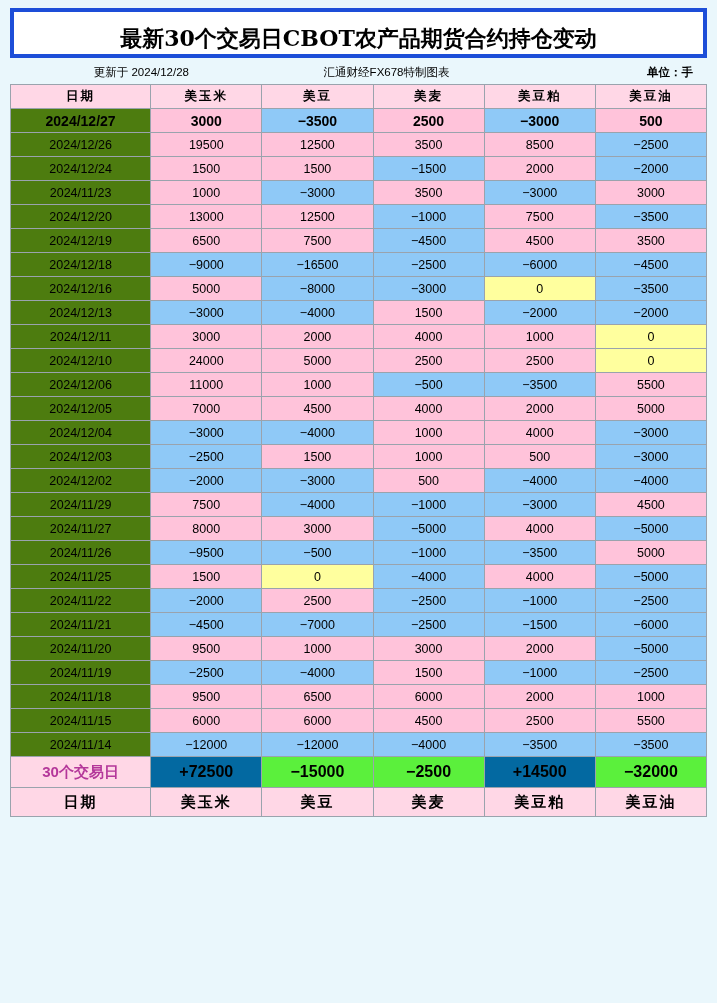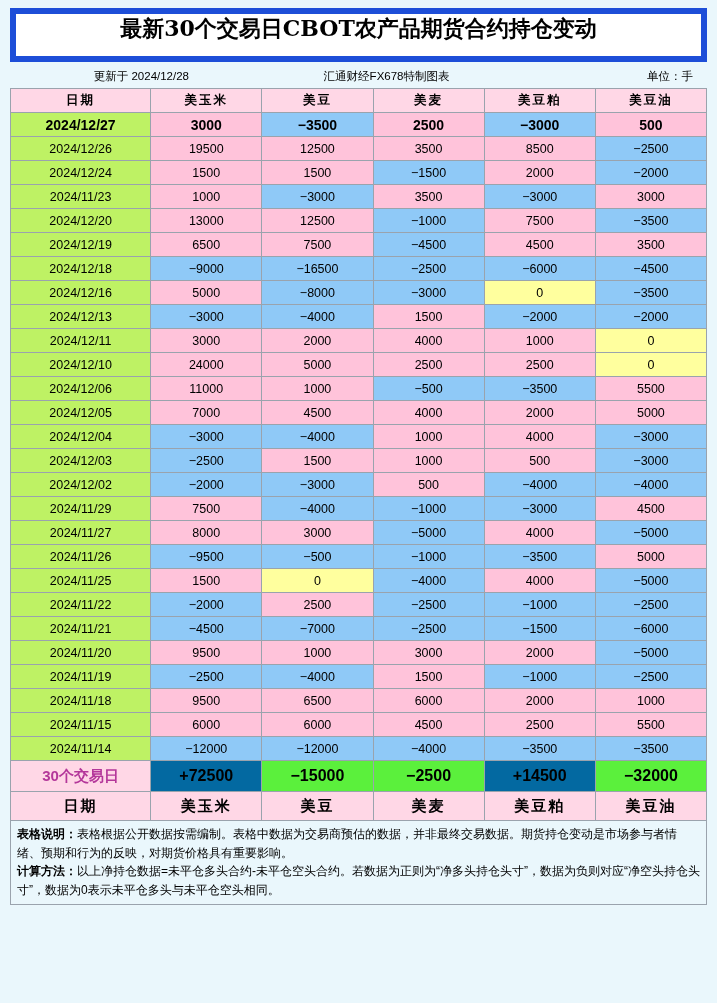--- a/index.html
+++ b/index.html
@@ -16,25 +16,25 @@
   }
   .page {
     width: 717px;
     height: 1003px;
     box-sizing: border-box;
     background: #eaf7fc;
     padding: 8px 10px 6px 10px;
   }
   
   .title-box {
-    border: 6px solid #1d4ed8;
+    border: 4px solid #1d4ed8;
     background: #ffffff;
     height: 42px;
     display: flex;
-    align-items: flex-start;
+    align-items: flex-end;
     justify-content: center;
     margin-bottom: 4px;
   }
   .title-text {
     font-family: "DejaVu Serif", "Liberation Serif", serif;
     font-weight: bold;
     font-size: 22px;
     letter-spacing: 0px;
     white-space: nowrap;
   }
@@ -43,21 +43,21 @@
     display: flex;
     align-items: center;
     font-size: 11.5px;
     height: 20px;
     padding: 0 6px 0 2px;
     margin-bottom: 2px;
     justify-content: space-between;
   }
   .subheader .upd { width: 38%; text-align: center; }
   .subheader .mid { width: 34%; text-align: center; }
-  .subheader .unit { width: 28%; text-align: right; padding-right: 8px; font-weight: normal;}
+  .subheader .unit { width: 28%; text-align: right; padding-right: 8px; font-weight: bold;}
   
   table.data {
     border-collapse: collapse;
     width: 697px;
     table-layout: fixed;
   }
   table.data td, table.data th {
     border: 1px solid #9aa3ad;
     text-align: center;
     font-size: 12.5px;
@@ -77,21 +77,21 @@
   }
   tfoot td.lbl {
     background: #ffd7e6;
     font-weight: bold;
     font-size: 15px;
     height: 28px;
     font-family: "DejaVu Serif", "Liberation Serif", serif;
     letter-spacing: 2px;
   }
   td.date {
-    background: #bef264;
+    background: #4d7c0f;
     font-weight: normal;
   }
   tr.first td.date {
     font-weight: bold;
     font-size: 14px;
   }
   tr.first td.v {
     font-weight: bold;
     font-size: 14px;
   }
@@ -391,22 +391,14 @@
         <td class="lbl">日期</td>
         <td class="lbl">美玉米</td>
         <td class="lbl">美豆</td>
         <td class="lbl">美麦</td>
         <td class="lbl">美豆粕</td>
         <td class="lbl">美豆油</td>
       </tr>
     </tfoot>
   </table>
 
-  <div class="notes">
-    <div>
-      <b>表格说明：</b><span>表格根据公开数据按需编制。表格中数据为交易商预估的数据，并非最终交易数据。期货持仓变动是市场参与者情绪、预期和行为的反映，对期货价格具有重要影响。</span>
-    </div>
-    <div>
-      <b>计算方法：</b><span>以上净持仓数据=未平仓多头合约-未平仓空头合约。若数据为正则为“净多头持仓头寸”，数据为负则对应“净空头持仓头寸”，数据为0表示未平仓多头与未平仓空头相同。</span>
-    </div>
-  </div>
 
 </div>
 
 </body></html>

